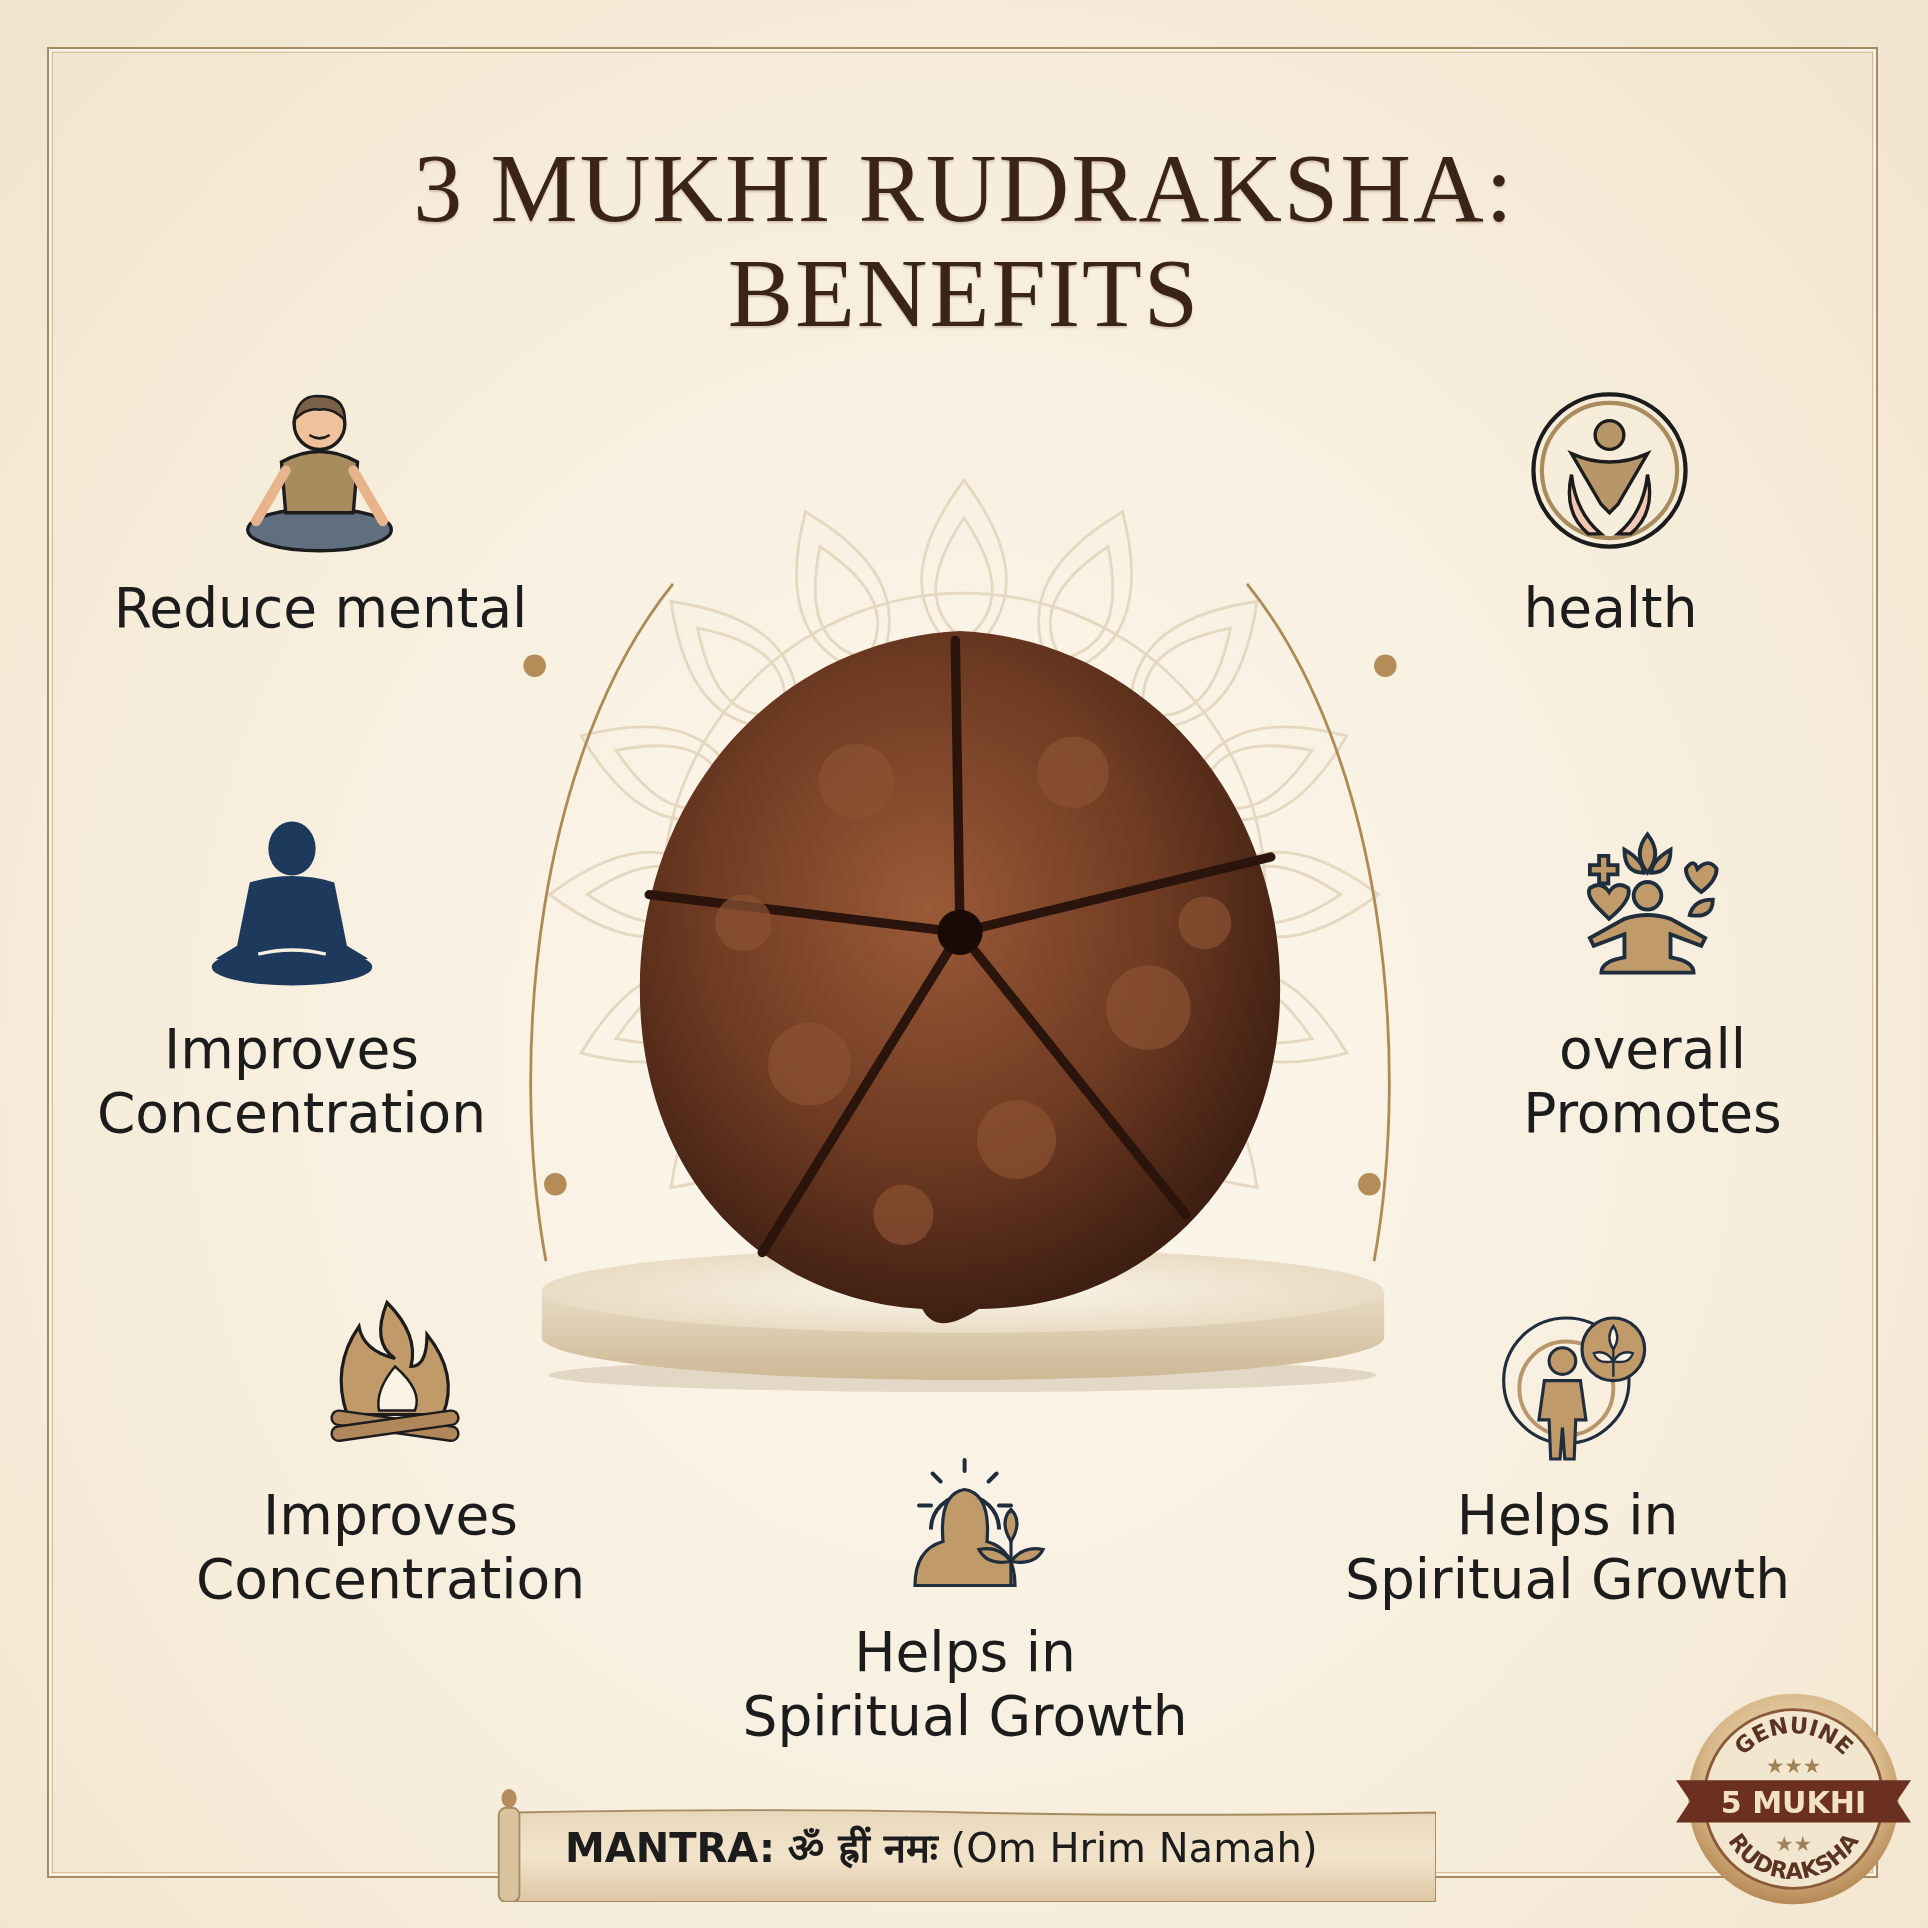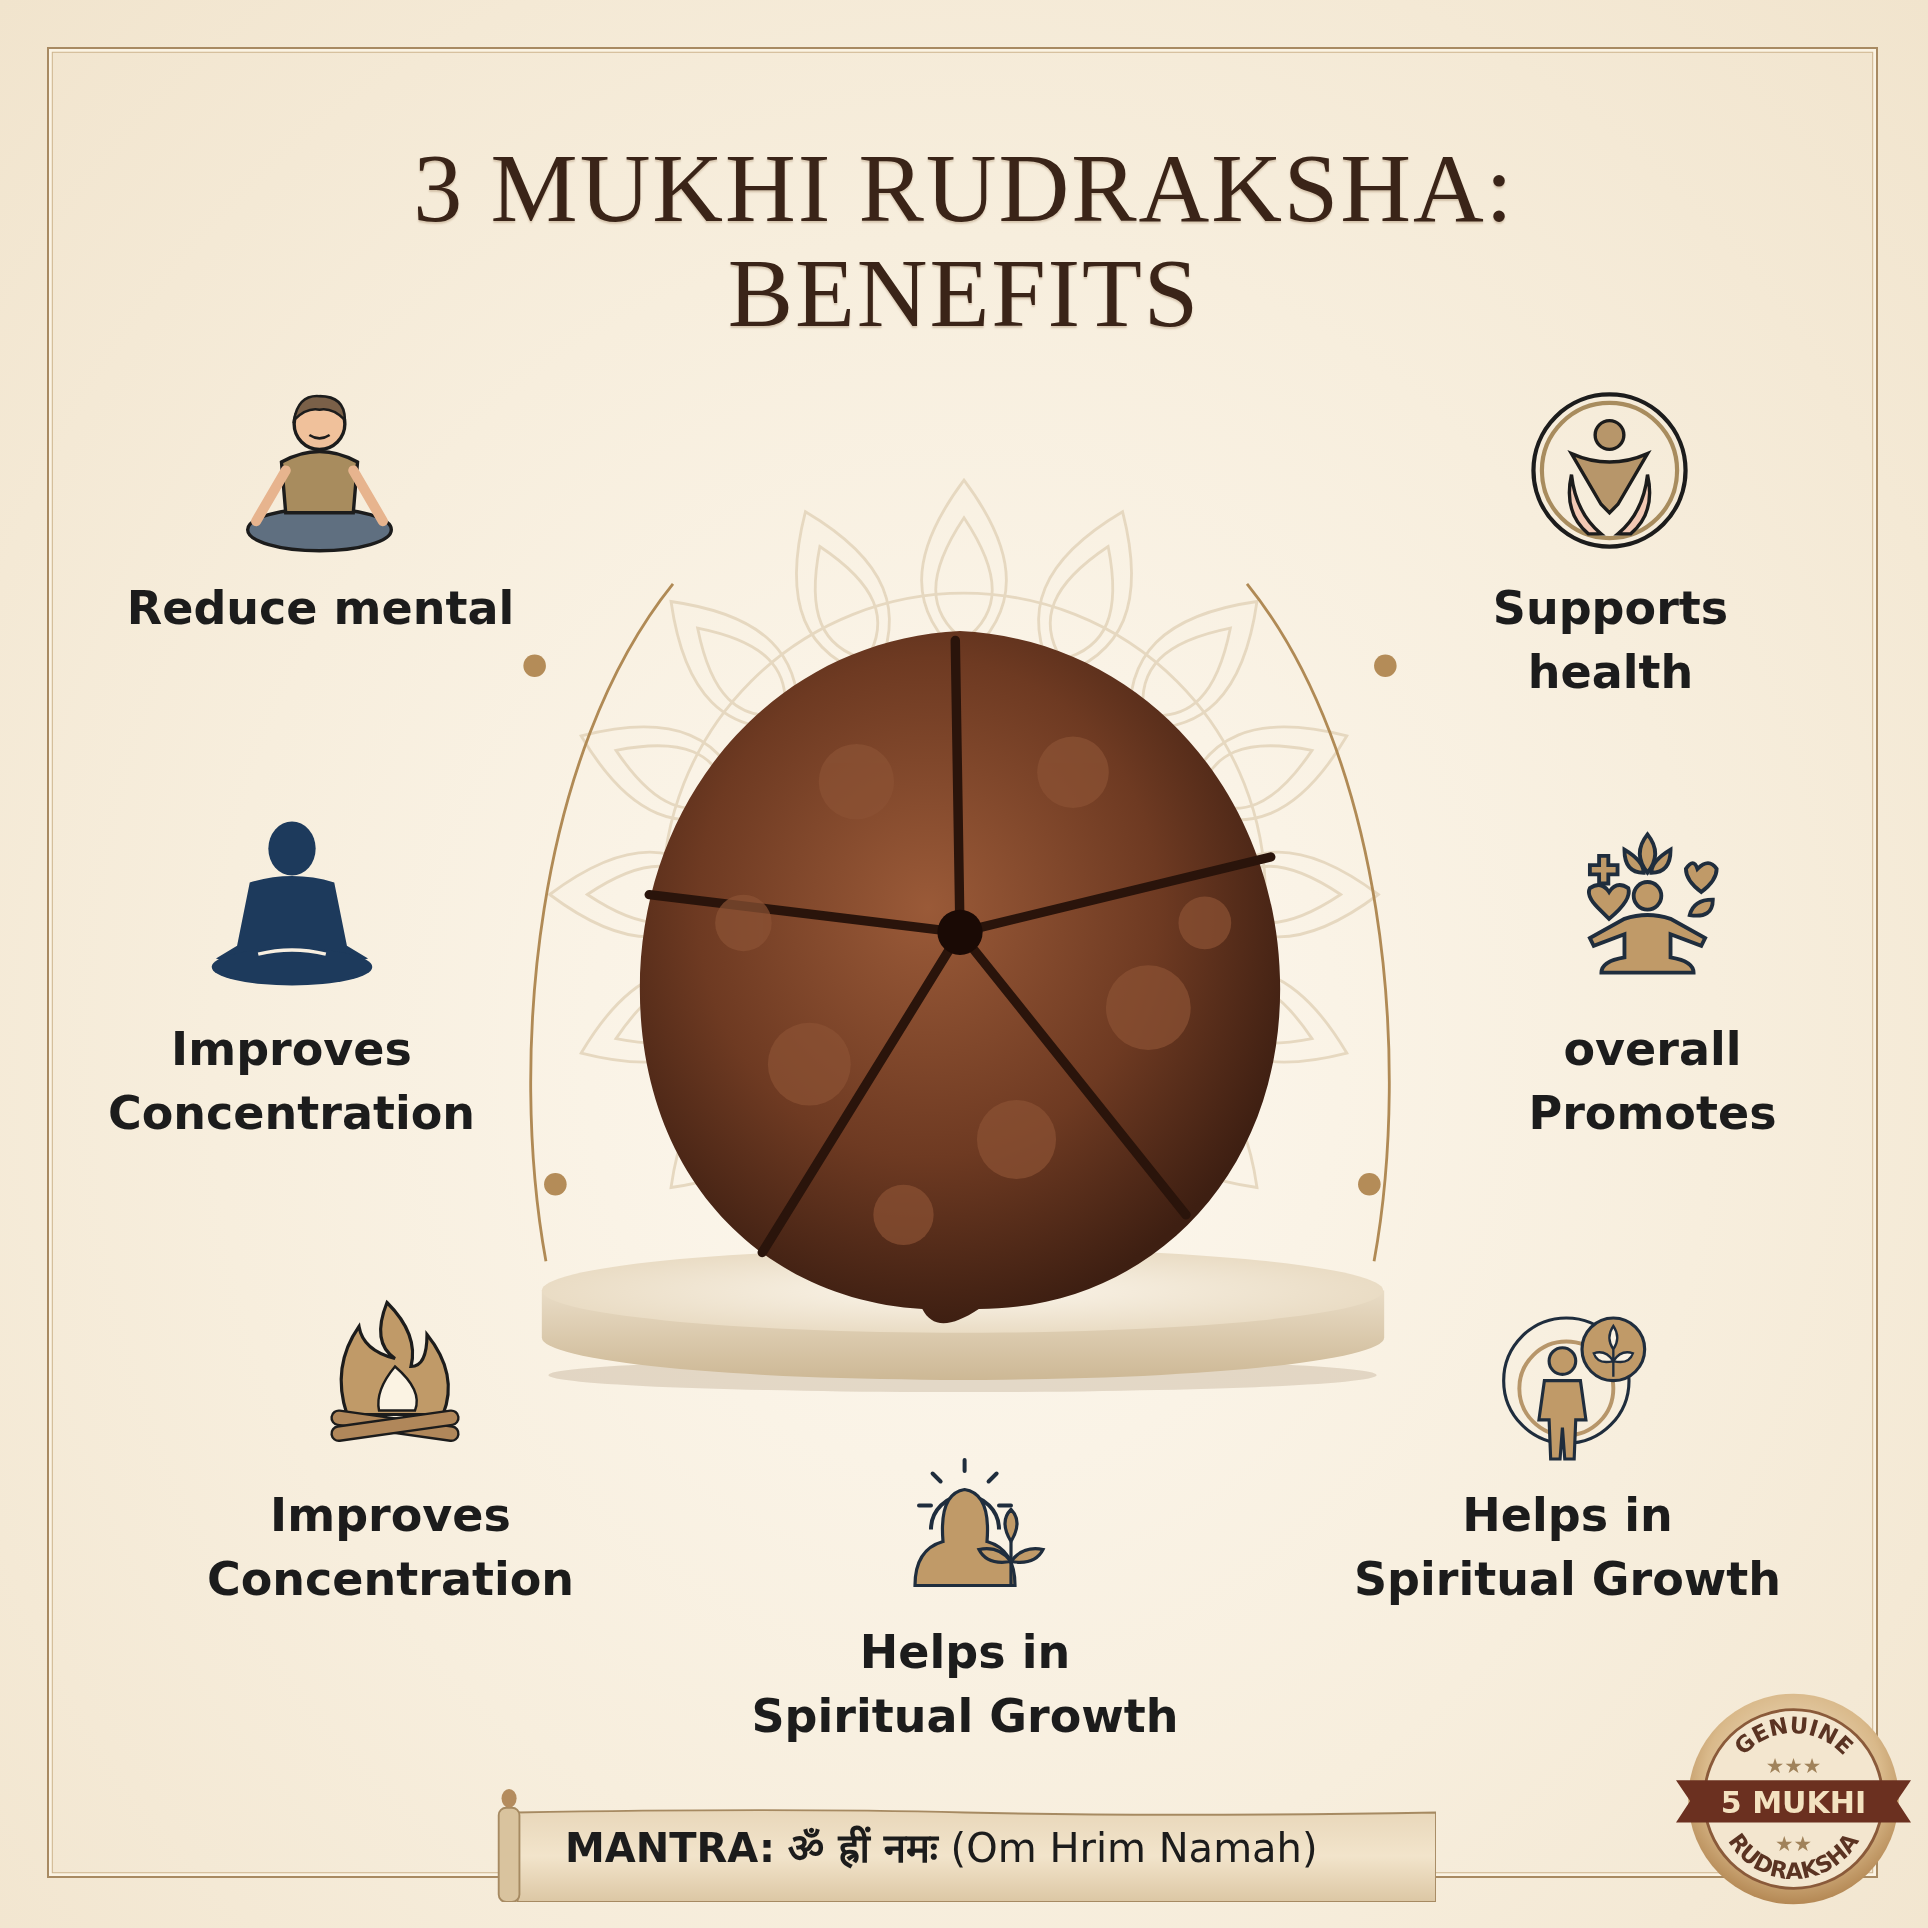--- a/index.html
+++ b/index.html
@@ -28,21 +28,21 @@
 
   .mandala {
     position: absolute; left: 399px; top: 367px; width: 1130px; height: 942px;
   }
   .arc { position: absolute; left: 508px; top: 565px; width: 904px; height: 734px; }
   .bead-wrap { position: absolute; left: 621px; top: 612px; width: 678px; height: 716px; }
   .pedestal { position: absolute; left: 532px; top: 1234px; width: 862px; height: 160px; }
 
   .benefit {
     position: absolute; text-align: center; color: #1c1c1c;
-    font-weight: bold; font-size: 46px; line-height: 64px;
+    font-weight: normal; font-size: 55px; line-height: 64px;
     font-family: "DejaVu Sans", "Liberation Sans", sans-serif;
   }
   .icon { position: absolute; }
 
   .scroll { position: absolute; left: 494px; top: 1770px; width: 942px; height: 132px; }
   .mantra-text {
     position: absolute; left: 565px; top: 1819px; font-size: 40px; color: #1c1c1c;
     font-family: "DejaVu Sans", "Liberation Sans", sans-serif; white-space: nowrap;
   }
   .mantra-text b { font-weight: bold; text-align: center; }
@@ -154,21 +154,20 @@
 
 <svg class="icon" style="left:1525px;top:386px;width:169px;height:169px" viewBox="0 0 200 200">
   <circle cx="100" cy="100" r="90" fill="none" stroke="#1c1c1c" stroke-width="5"></circle>
   <circle cx="100" cy="100" r="80" fill="none" stroke="#a88c5e" stroke-width="5"></circle>
   <circle cx="100" cy="58" r="17" fill="#b7966a" stroke="#1c1c1c" stroke-width="4"></circle>
   <path d="M55,80 Q100,100 145,80 L110,140 L100,150 L90,140 Z" fill="#b7966a" stroke="#1c1c1c" stroke-width="4"></path>
   <path d="M55,105 Q60,150 90,175 L75,175 Q45,150 55,105Z" fill="#f2c8b4" stroke="#1c1c1c" stroke-width="4"></path>
   <path d="M145,105 Q140,150 110,175 L125,175 Q155,150 145,105Z" fill="#f2c8b4" stroke="#1c1c1c" stroke-width="4"></path>
 </svg>
 <div class="benefit" style="left:1375px;top:576px;width:471px">
-  <div>Supports</div>
   <div>health</div>
 </div>
 
 <svg class="icon" style="left:198px;top:819px;width:188px;height:169px" viewBox="0 0 220 200">
   <ellipse cx="110" cy="35" rx="28" ry="32" fill="#1d3a5c"></ellipse>
   <path d="M60,75 Q110,60 160,75 L175,150 L200,165 L165,175 L55,175 L20,165 L45,150 Z" fill="#1d3a5c"></path>
   <ellipse cx="110" cy="175" rx="95" ry="22" fill="#1d3a5c"></ellipse>
   <path d="M70,160 Q110,150 150,160" stroke="#f8efe0" stroke-width="4" fill="none"></path>
 </svg>
 <div class="benefit" style="left:56px;top:1017px;width:471px">

